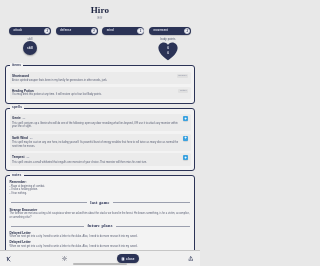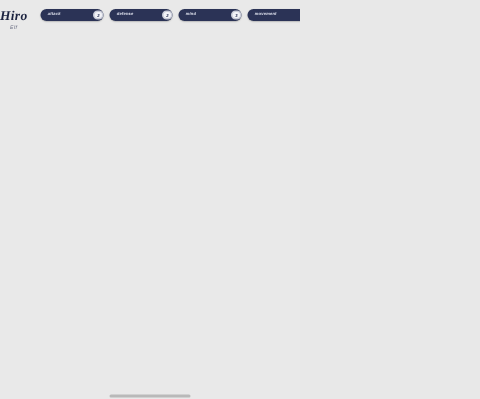--- a/index.html
+++ b/index.html
@@ -2,21 +2,21 @@
 <html><head>
 <meta charset="utf-8">
 <style>
   * { box-sizing: border-box; margin: 0; padding: 0; }
   html, body {
     width: 200px; height: 266px;
     font-family: "Liberation Sans", sans-serif;
     background: #e8e8e8;
     overflow: hidden;
   }
-  #app { width: 200px; height: 266px; position: relative; background: #e9e9e9; display: flex; flex-direction: row; font-style: italic; }
+  #app { width: 200px; height: 266px; position: relative; background: #e9e9e9; display: flex; flex-direction: column; }
 
   
   .header { padding-top: 5px; text-align: center; flex: 0 0 auto; }
   .char-name {
     font-family: "Liberation Serif", serif;
     font-weight: bold; font-size: 9px; color: #1c2340;
     letter-spacing: .2px; line-height: 10px;
   }
   .char-sub { font-size: 3.4px; color: #6e7286; letter-spacing: .3px; line-height: 6px; }
 

